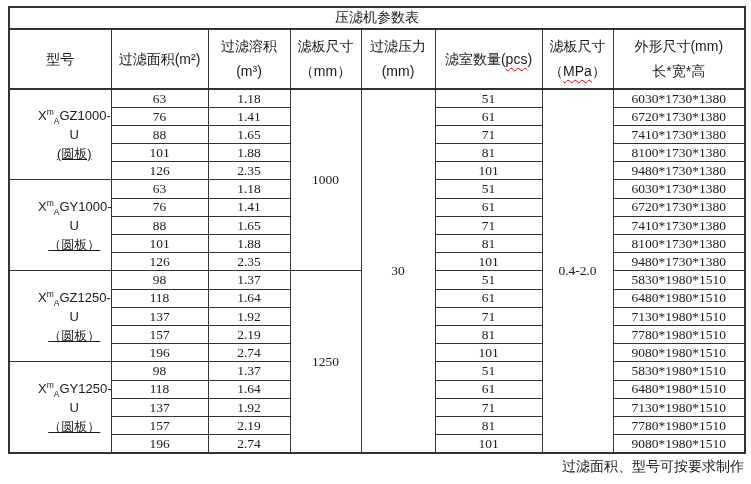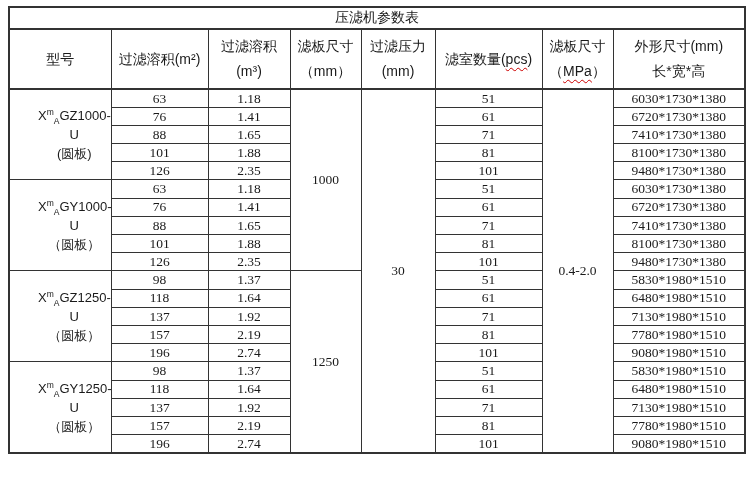--- a/index.html
+++ b/index.html
@@ -20,21 +20,21 @@
   .header-row th { height:58px; font-size:14px; border-bottom:2px solid #333; }
   .hl { display:block; line-height:25px; }
   .hl:empty { display:none; }
   tbody tr { height:18.2px; }
   .num {
     font-family:"Liberation Serif","DejaVu Serif",serif;
     font-size:13.5px; line-height:1;
   }
   .model-cell { font-size:13px;padding-left:28px; }
   .mline { display:block; line-height:19px; }
-  .mnote { display:block; line-height:19px; }
+  .mnote { display:block; line-height:19px;text-decoration:underline; }
   .model-cell sup { font-size:8.5px; line-height:0; }
   .model-cell sub { font-size:8.5px; line-height:0; }
   .spell {
     text-decoration-line:underline;
     text-decoration-style:wavy;
     text-decoration-color:#cc0000;
     text-decoration-thickness:1px;
     text-underline-offset:3px;
   }
   .footer-note {
@@ -59,21 +59,21 @@
     </colgroup>
     <thead>
       <tr class="title-row">
         <th colspan="8">压滤机参数表</th>
       </tr>
       <tr class="header-row">
         <th>
           <span class="hl">型号</span>
         </th>
         <th>
-          <span class="hl">过滤溶积(m²)</span>
+          <span class="hl">过滤面积(m²)</span>
         </th>
         <th>
           <span class="hl">过滤溶积</span>
           <span class="hl">(m³)</span>
         </th>
         <th>
           <span class="hl">滤板尺寸</span>
           <span class="hl">（mm）</span>
         </th>
         <th>
@@ -229,13 +229,14 @@
           <td class="num">7780*1980*1510</td>
         </tr>
         <tr>
           <td class="num">196</td>
           <td class="num">2.74</td>
           <td class="num">101</td>
           <td class="num">9080*1980*1510</td>
         </tr>
       </tbody>
   </table>
+  <div class="footer-note">过滤面积、型号可按要求制作</div>
 </div>
 
 </body></html>

